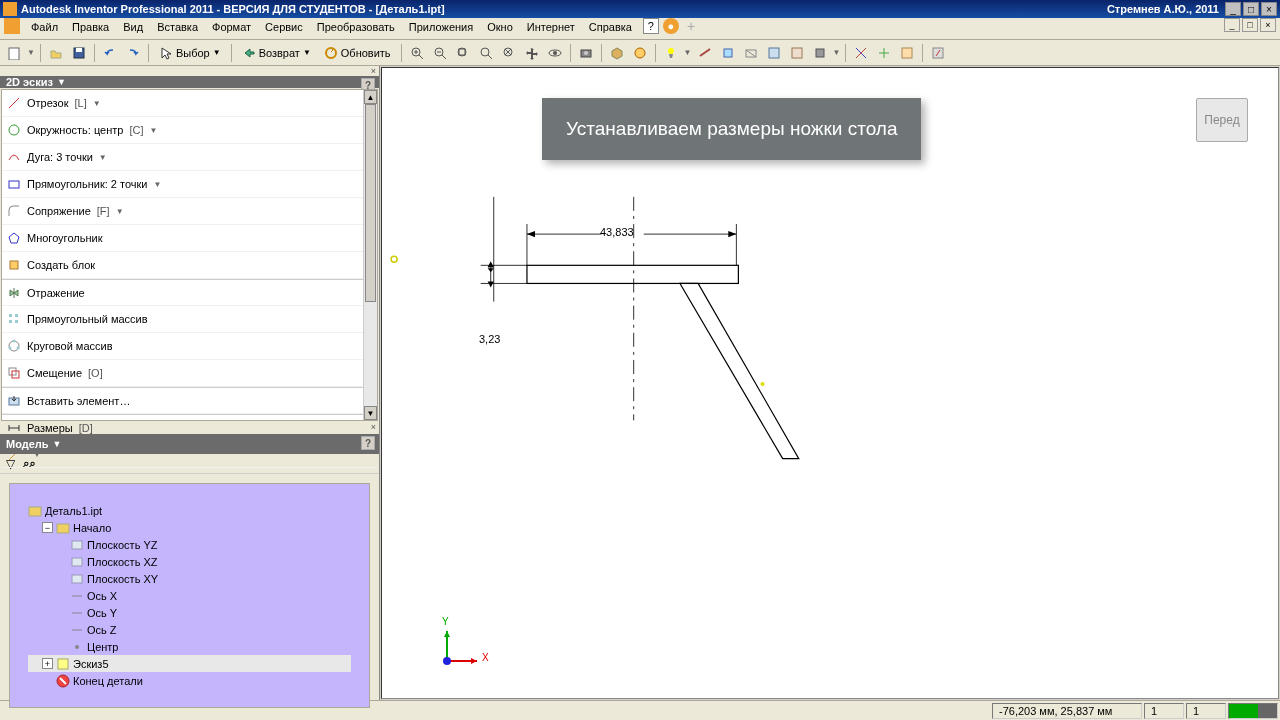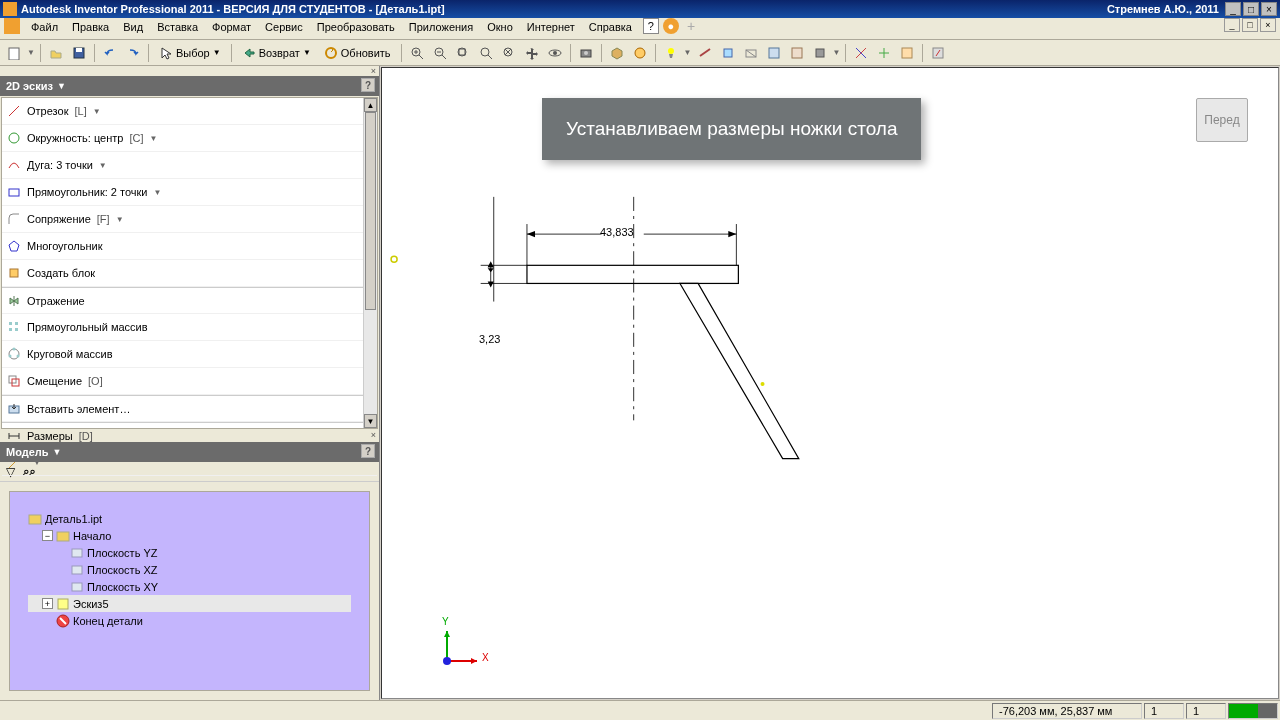--- a/index.html
+++ b/index.html
@@ -458,20 +458,50 @@
               <span>Плоскость XZ</span>
             </div>
             <div class="tree-node">
               <span class="tree-spacer" style="width:42px"></span>
               <svg class="tree-ico">
                 <rect x="2" y="3" width="10" height="8" fill="#e0e8f0" stroke="#99b"></rect>
               </svg>
               <span>Плоскость XY</span>
             </div>
           </div>
+        <div id="tree-axes">
+            <div class="tree-node">
+              <span class="tree-spacer" style="width:42px"></span>
+              <svg class="tree-ico">
+                <line x1="2" y1="7" x2="12" y2="7" stroke="#888"></line>
+              </svg>
+              <span>Ось X</span>
+            </div>
+            <div class="tree-node">
+              <span class="tree-spacer" style="width:42px"></span>
+              <svg class="tree-ico">
+                <line x1="2" y1="7" x2="12" y2="7" stroke="#888"></line>
+              </svg>
+              <span>Ось Y</span>
+            </div>
+            <div class="tree-node">
+              <span class="tree-spacer" style="width:42px"></span>
+              <svg class="tree-ico">
+                <line x1="2" y1="7" x2="12" y2="7" stroke="#888"></line>
+              </svg>
+              <span>Ось Z</span>
+            </div>
+          </div>
+        <div class="tree-node">
+          <span class="tree-spacer" style="width:42px"></span>
+          <svg class="tree-ico">
+              <circle cx="7" cy="7" r="2" fill="#888"></circle>
+            </svg>
+          <span>Центр</span>
+        </div>
         <div class="tree-node sel">
           <span class="tree-spacer" style="width:14px"></span>
           <span class="tree-exp">+</span>
           <svg class="tree-ico">
               <rect x="2" y="2" width="10" height="10" fill="#ff8" stroke="#aa6"></rect>
             </svg>
           <span>Эскиз5</span>
         </div>
         <div class="tree-node">
           <span class="tree-spacer" style="width:28px"></span>

